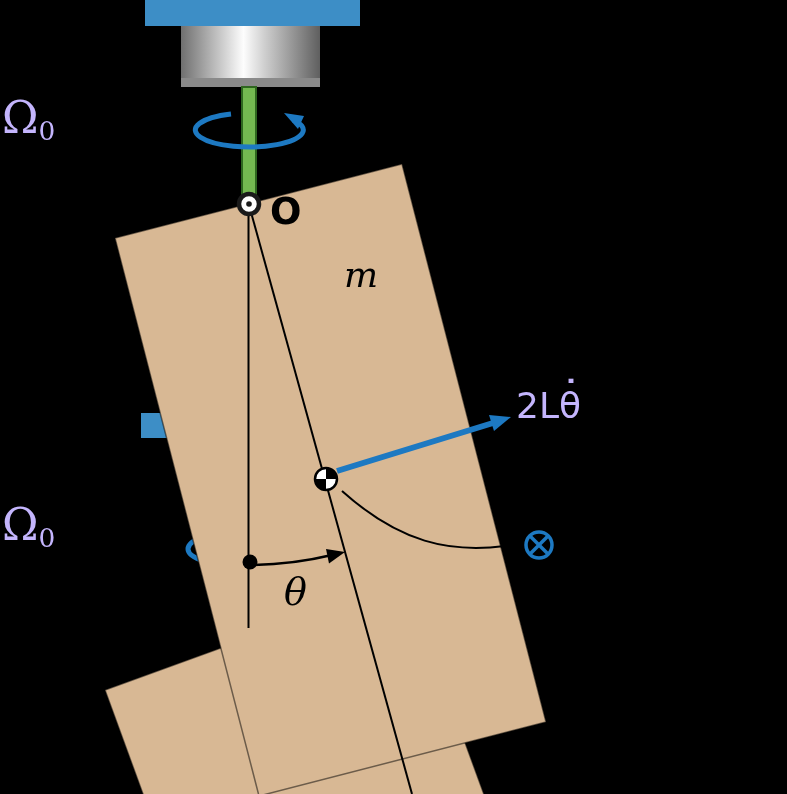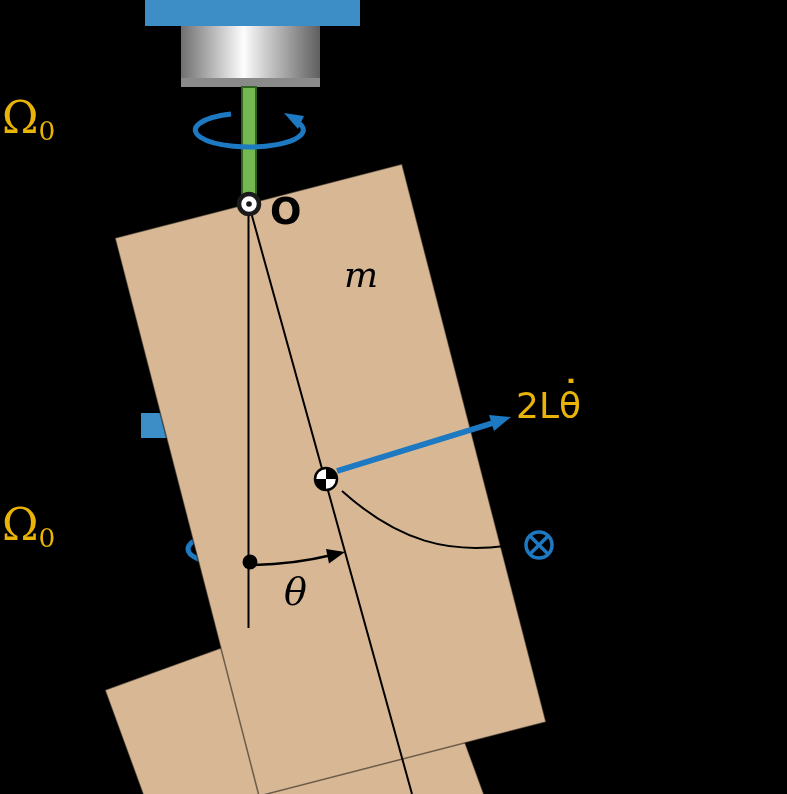--- a/index.html
+++ b/index.html
@@ -6,21 +6,21 @@
   body{
     width:787px;height:794px;
     background:#000;
     position:relative;
     overflow:hidden;
     font-family:"DejaVu Sans",sans-serif;
   }
   .stage{position:absolute;left:0;top:0;width:787px;height:794px;}
   svg.scene{position:absolute;left:0;top:0;}
   .label{position:absolute;line-height:1;white-space:nowrap;}
-  .blue{color:#eab308;}
+  .blue{color:#c4b5fd;}
   .omega{font-family:"DejaVu Serif",serif;font-size:44px;}
   .sub{font-size:0.6em;vertical-align:-0.25em;}
   .pivot-label{font-weight:bold;font-size:37px;color:#000;}
   .mass-label{font-family:"DejaVu Serif",serif;font-style:italic;font-size:36px;color:#000;}
   .theta-label{font-family:"DejaVu Serif",serif;font-style:italic;font-size:38px;color:#000;}
   .formula{font-size:36px;}
   .formula .trig{margin-left:0.18em;}
   .overdot{position:relative;display:inline-block;}
   .overdot .dot{
     position:absolute;top:-0.34em;left:55%;

